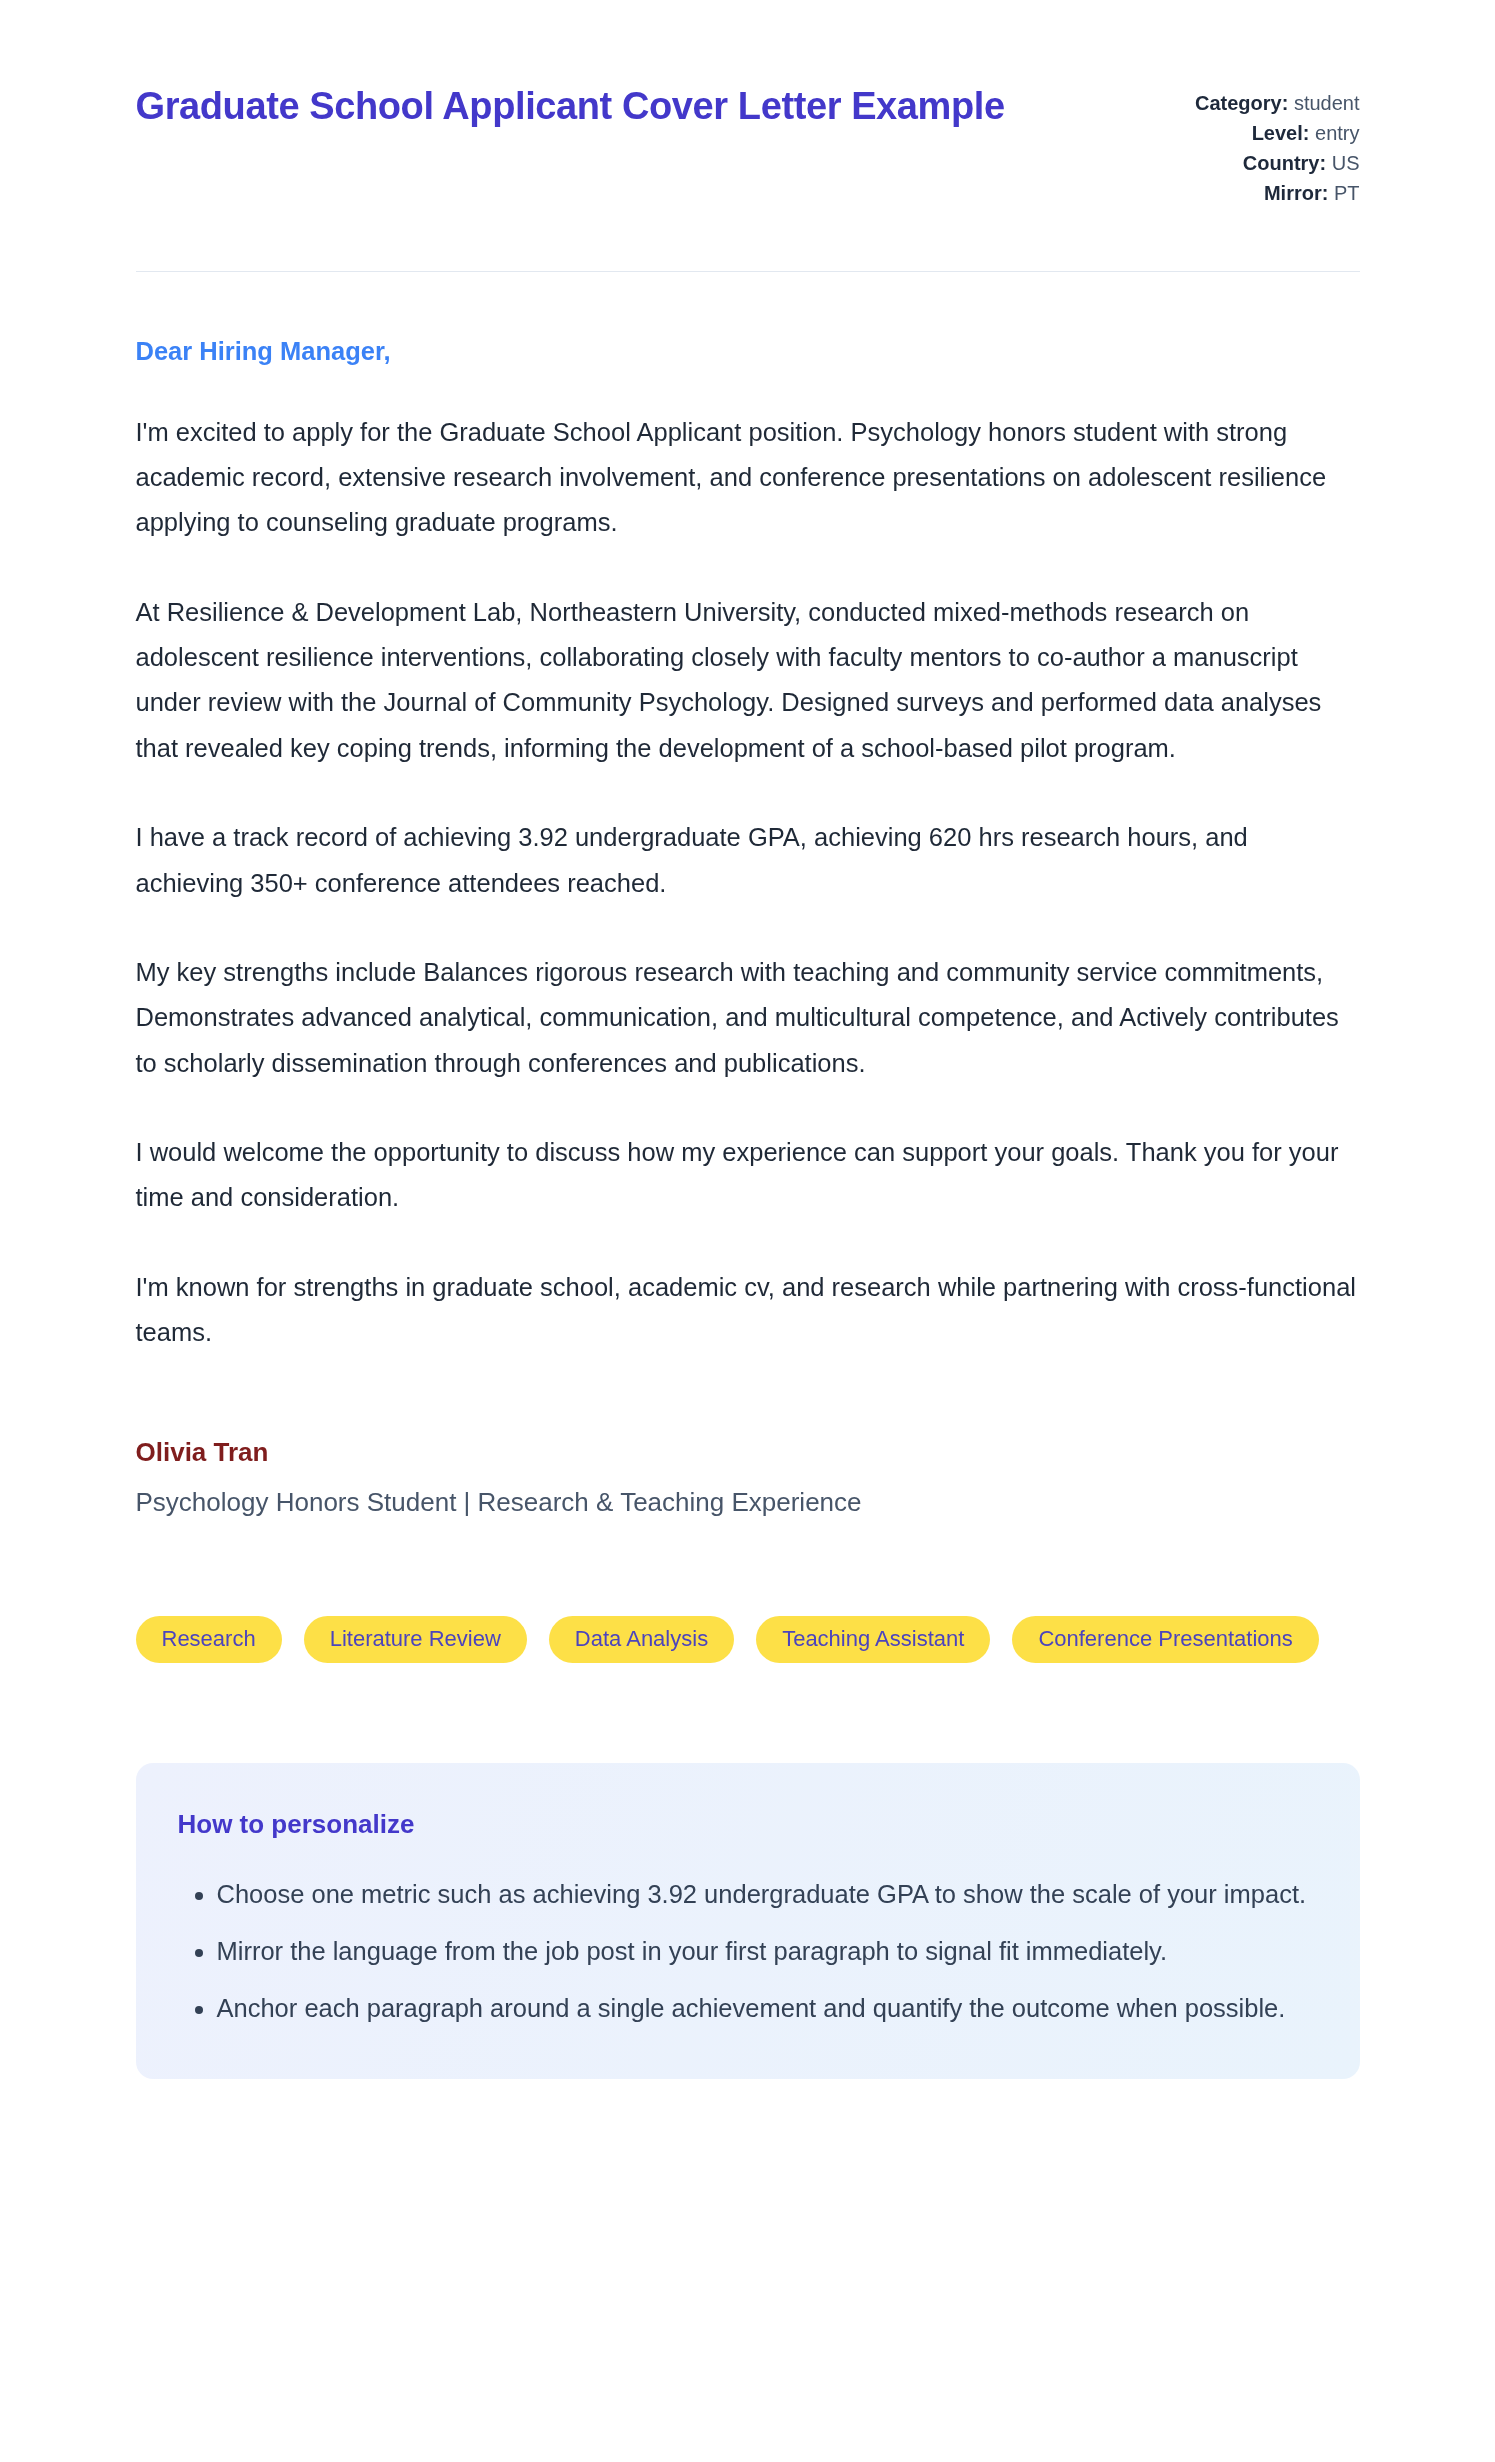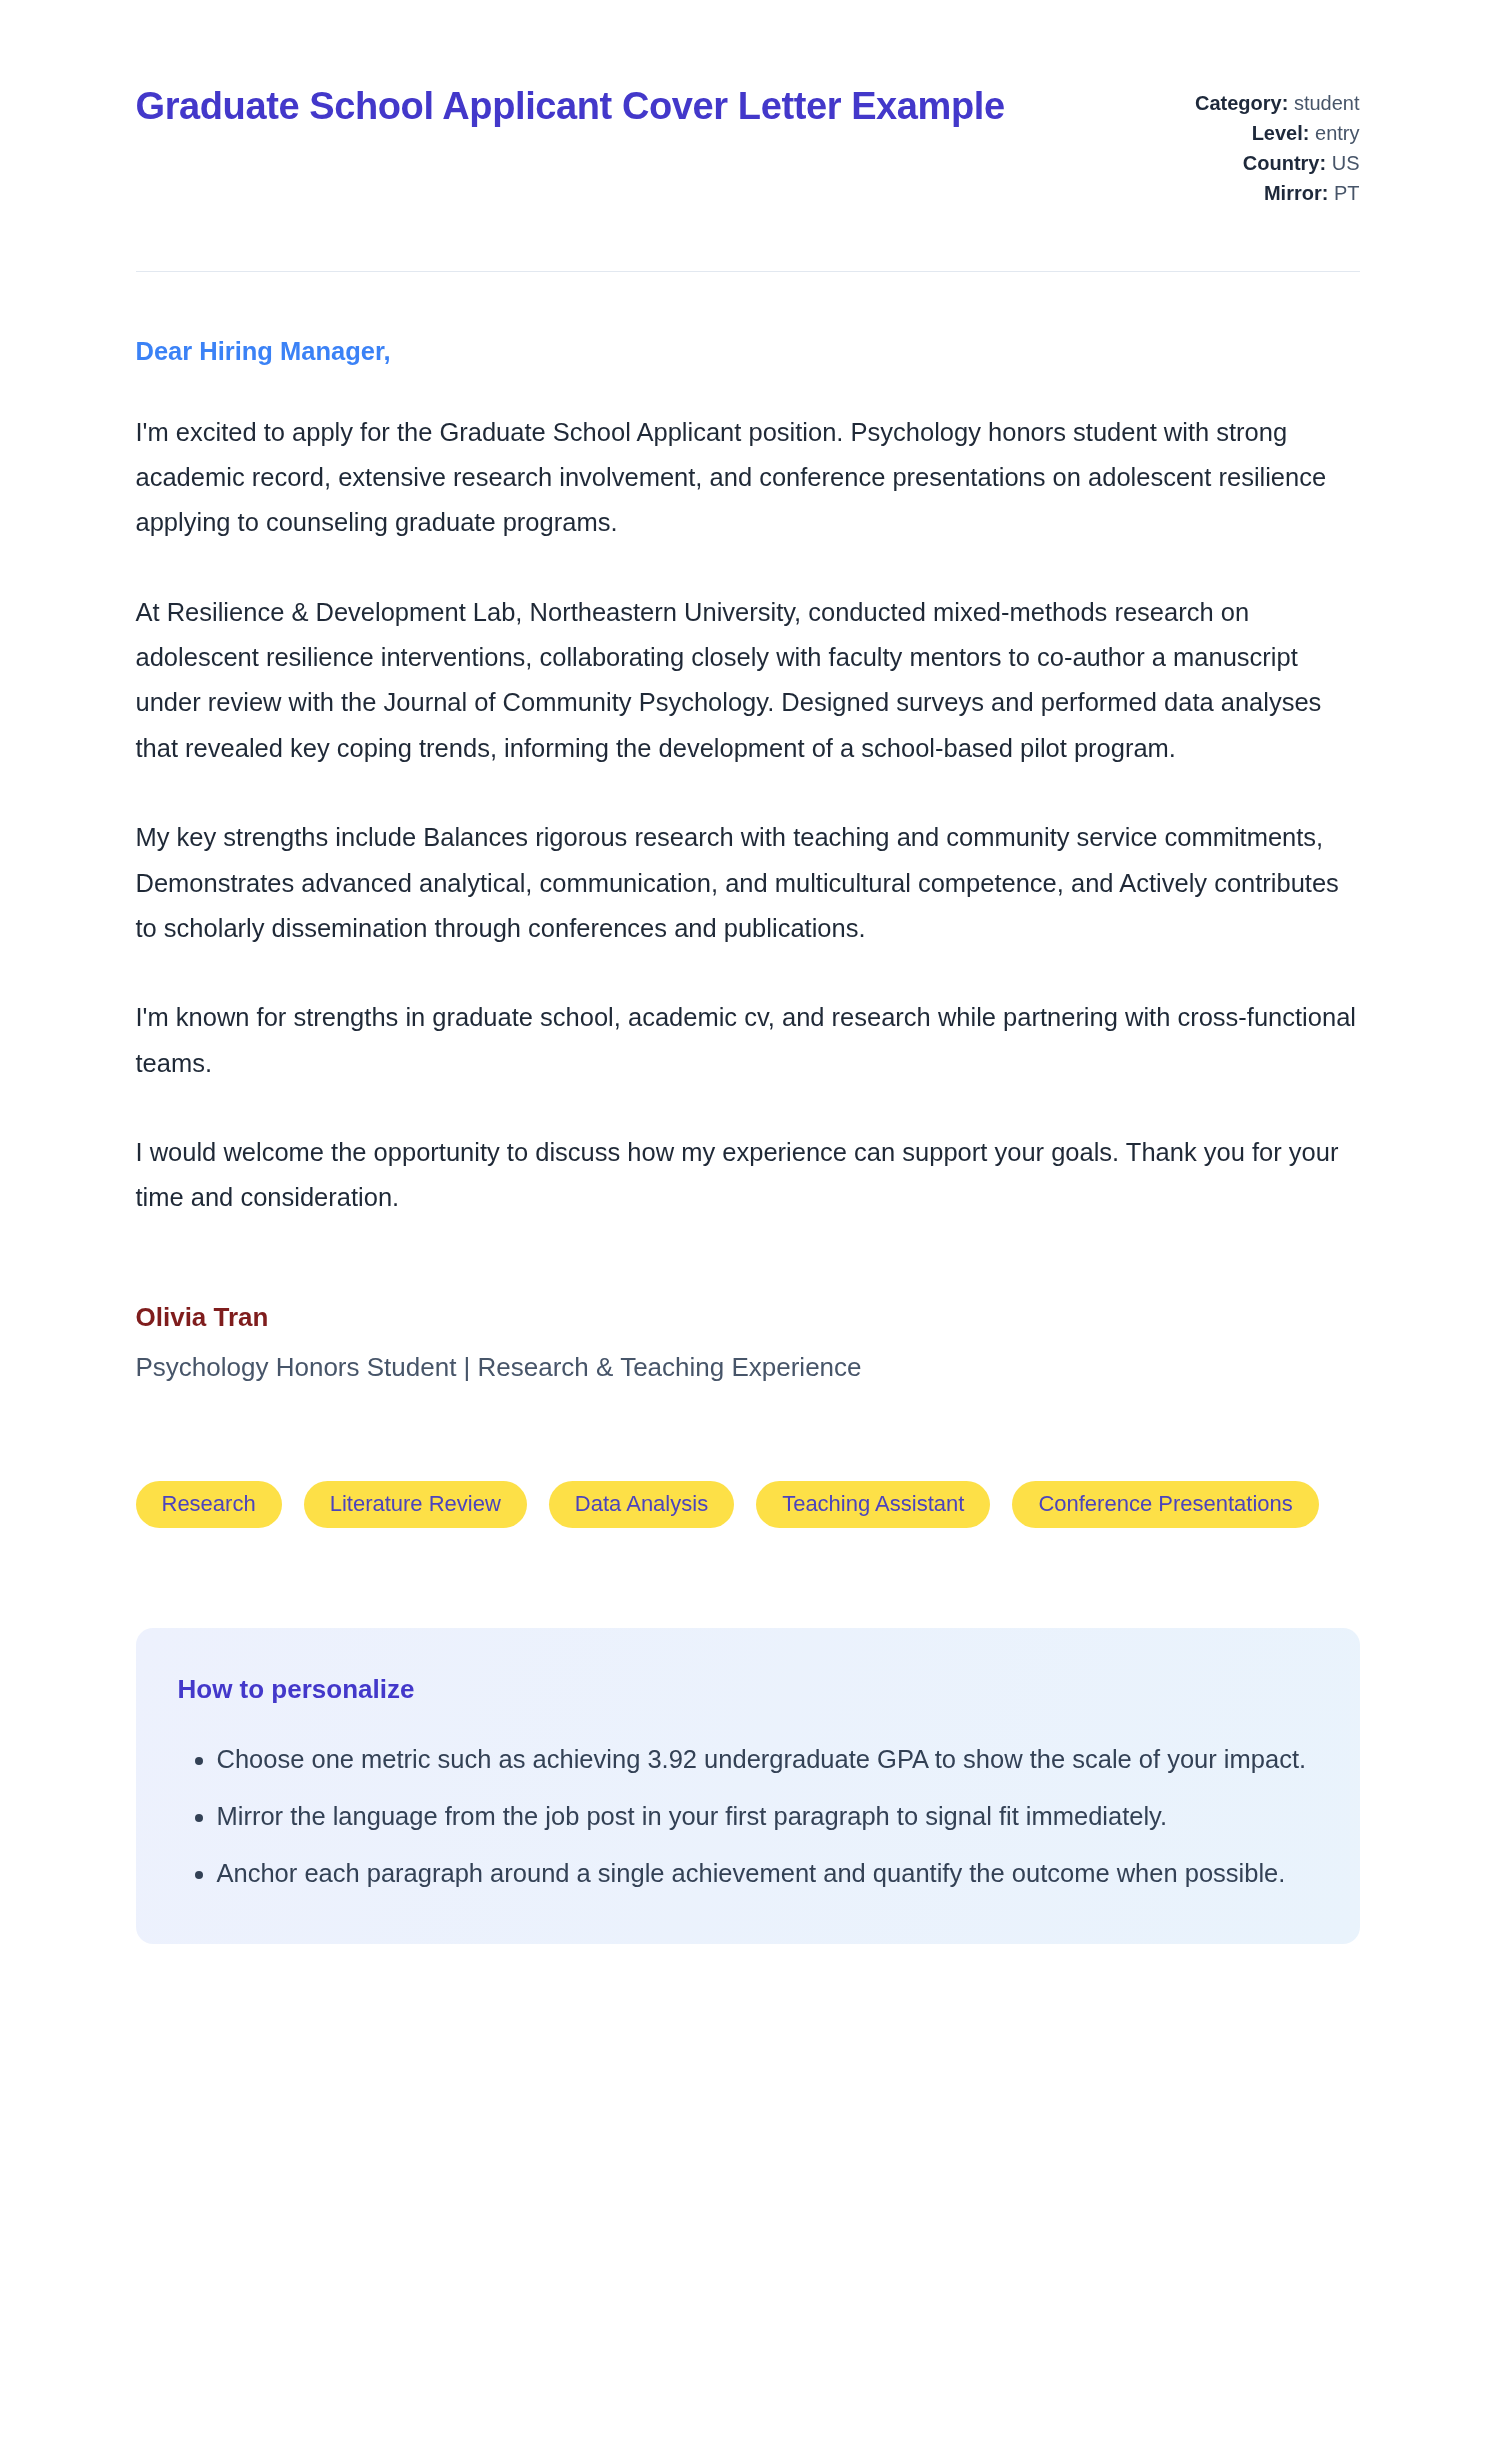--- a/index.html
+++ b/index.html
@@ -113,23 +113,24 @@
     </aside>
   </header>
 
   <hr class="divider">
 
   <main>
     <p class="salutation">Dear Hiring Manager,</p>
 
     <p class="para">I'm excited to apply for the Graduate School Applicant position. Psychology honors student with strong academic record, extensive research involvement, and conference presentations on adolescent resilience applying to counseling graduate programs.</p>
     <p class="para">At Resilience &amp; Development Lab, Northeastern University, conducted mixed-methods research on adolescent resilience interventions, collaborating closely with faculty mentors to co-author a manuscript under review with the Journal of Community Psychology. Designed surveys and performed data analyses that revealed key coping trends, informing the development of a school-based pilot program.</p>
+    <p class="para">I have a track record of achieving 3.92 undergraduate GPA, achieving 620 hrs research hours, and achieving 350+ conference attendees reached.</p>
     <p class="para">My key strengths include Balances rigorous research with teaching and community service commitments, Demonstrates advanced analytical, communication, and multicultural competence, and Actively contributes to scholarly dissemination through conferences and publications.</p>
+    <p class="para">I would welcome the opportunity to discuss how my experience can support your goals. Thank you for your time and consideration.</p>
     <p class="para">I'm known for strengths in graduate school, academic cv, and research while partnering with cross-functional teams.</p>
-    <p class="para">I would welcome the opportunity to discuss how my experience can support your goals. Thank you for your time and consideration.</p>
 
     <div class="signature">
       <p class="sig-name">Olivia Tran</p>
       <p class="sig-title">Psychology Honors Student | Research &amp; Teaching Experience</p>
     </div>
 
     <div class="tags">
       <span class="tag">Research</span>
       <span class="tag">Literature Review</span>
       <span class="tag">Data Analysis</span>

